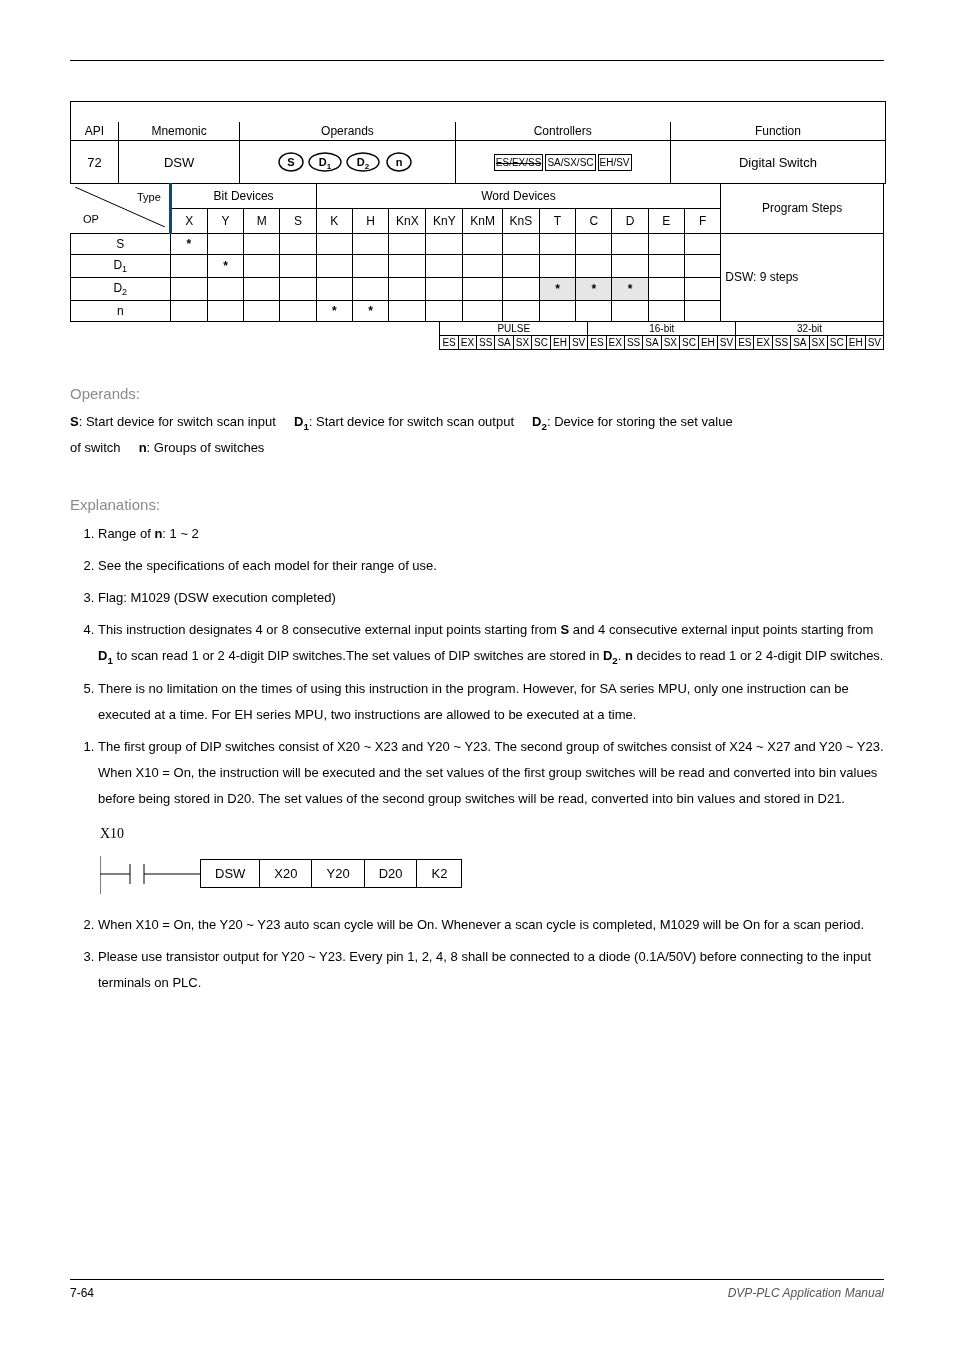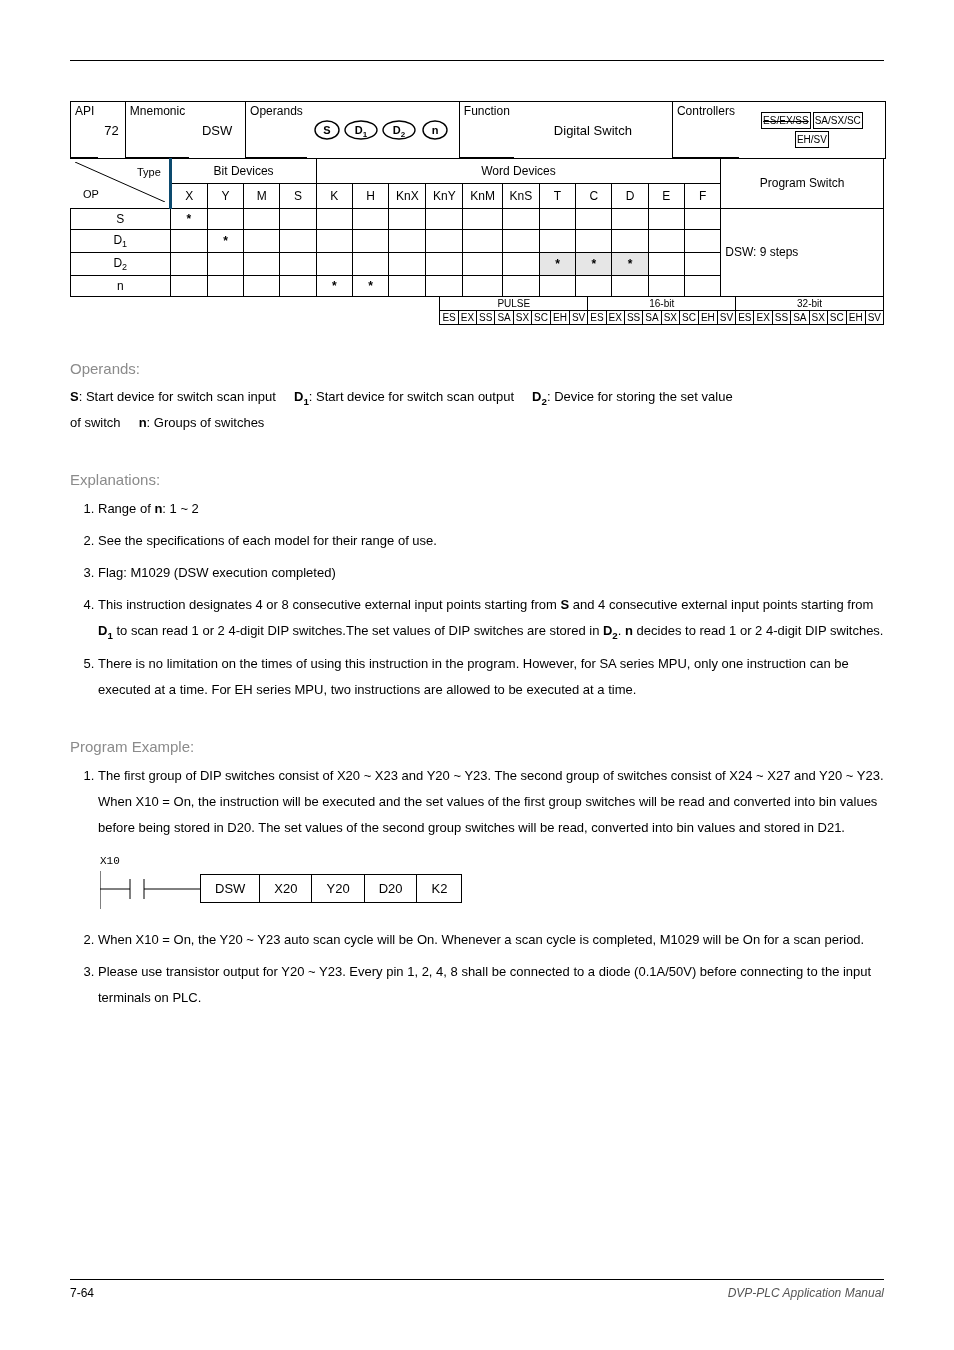--- a/index.html
+++ b/index.html
@@ -35,21 +35,22 @@
     border-collapse: collapse;
     width: 100%;
   }
   .api-top {
     display: flex;
     align-items: stretch;
   }
   .api-col {
     border-right: 1px solid #000;
     display: flex;
-    flex-direction: row;
+    flex-direction: column;
+    margin-top: 20px;
   }
   .api-col:last-child { border-right: none; }
   .api-label {
     border-bottom: 1px solid #000;
     text-align: center;
     font-size: 12px;
     padding: 2px 4px;
   }
   .api-val {
     text-align: center;
@@ -124,21 +125,21 @@
   }
   ol.explist li { margin: 6px 0; line-height: 2.0; }
 
   
   .ladder-row {
     display: flex;
     align-items: center;
     gap: 0;
     margin: 14px 0 18px 30px;
   }
-  .ladder-label { font-size: 11px; margin-bottom: 0; font-family: Liberation Mono, monospace; }
+  .ladder-label { font-size: 14px; margin-bottom: 10px; font-family: Liberation Serif, serif; }
   .lg {
     display: flex;
     align-items: center;
   }
   .boxrow {
     display: flex;
     border: 1px solid #000;
   }
   .boxrow .cell {
     border-right: 1px solid #000;
@@ -195,50 +196,50 @@
             </g>
             <g font-family="Arial" font-size="11" font-weight="bold" text-anchor="middle" fill="#000">
               <text x="14" y="15">S</text>
               <text x="48" y="15">D<tspan font-size="8" dy="3">1</tspan></text>
               <text x="86" y="15">D<tspan font-size="8" dy="3">2</tspan></text>
               <text x="122" y="15">n</text>
             </g>
           </svg>
         </div>
       </div>
-      <div class="api-col function-col">
-        <div class="api-label">Function</div>
-        <div class="api-val">Digital Switch</div>
-      </div>
       <div class="api-col controllers-col">
         <div class="api-label">Controllers</div>
         <div class="api-val">
           <div class="controllers-row">
             <span class="ctrl-box" style="text-decoration: line-through;">ES/EX/SS</span>
             <span class="ctrl-box">SA/SX/SC</span>
             <span class="ctrl-box">EH/SV</span>
           </div>
         </div>
+      </div>
+      <div class="api-col function-col">
+        <div class="api-label">Function</div>
+        <div class="api-val">Digital Switch</div>
       </div>
     </div>
   </div>
 
   <table class="optbl" style="margin-top:-1px;">
     <tbody>
         <tr>
       <td rowspan="2" class="noborder" style="border-right:3px solid #0c4a6e; width:90px;">
         <svg width="90" height="40">
           <line x1="0" y1="0" x2="90" y2="40" stroke="#000"></line>
           <text x="62" y="14" font-size="11" font-family="Arial">Type</text>
           <text x="8" y="36" font-size="11" font-family="Arial">OP</text>
         </svg>
       </td>
       <td colspan="4">Bit Devices</td>
       <td colspan="11">Word Devices</td>
-      <td rowspan="2" style="min-width:130px;">Program Switch</td>
+      <td rowspan="2" style="min-width:130px;">Program Steps</td>
     </tr>
     <tr>
       <td>X</td>
       <td>Y</td>
       <td>M</td>
       <td>S</td>
       <td>K</td>
       <td>H</td>
       <td class="wordcell">KnX</td>
       <td class="wordcell">KnY</td>
@@ -383,21 +384,20 @@
 
   <div class="section-head">Explanations:</div>
   <ol class="explist">
     <li>Range of <b>n</b>: 1 ~ 2</li>
     <li>See the specifications of each model for their range of use.</li>
     <li>Flag: M1029 (DSW execution completed)</li>
     <li>This instruction designates 4 or 8 consecutive external input points starting from <b>S</b> and 4 consecutive external input points starting from <b>D<span class="subscript">1</span></b> to scan read 1 or 2 4-digit DIP switches.The set values of DIP switches are stored in <b>D<span class="subscript">2</span></b>. <b>n</b> decides to read 1 or 2 4-digit DIP switches.</li>
     <li>There is no limitation on the times of using this instruction in the program. However, for SA series MPU, only one instruction can be executed at a time. For EH series MPU, two instructions are allowed to be executed at a time.</li>
   </ol>
 
-  <div class="section-head">Program Example:</div>
   <ol class="explist">
     <li>The first group of DIP switches consist of X20 ~ X23 and Y20 ~ Y23. The second group of switches consist of X24 ~ X27 and Y20 ~ Y23. When X10 = On, the instruction will be executed and the set values of the first group switches will be read and converted into bin values before being stored in D20. The set values of the second group switches will be read, converted into bin values and stored in D21.</li>
   </ol>
 
   <div class="ladder-row">
     <div>
       <div class="ladder-label">X10</div>
       <div class="lg">
         <svg width="100" height="42">
           <line x1="0" y1="4" x2="0" y2="42" stroke="#000"></line>

